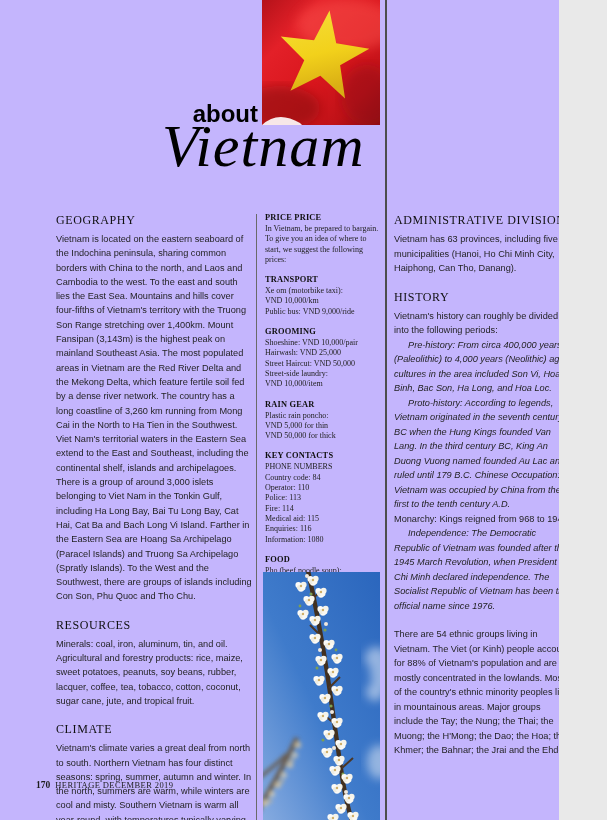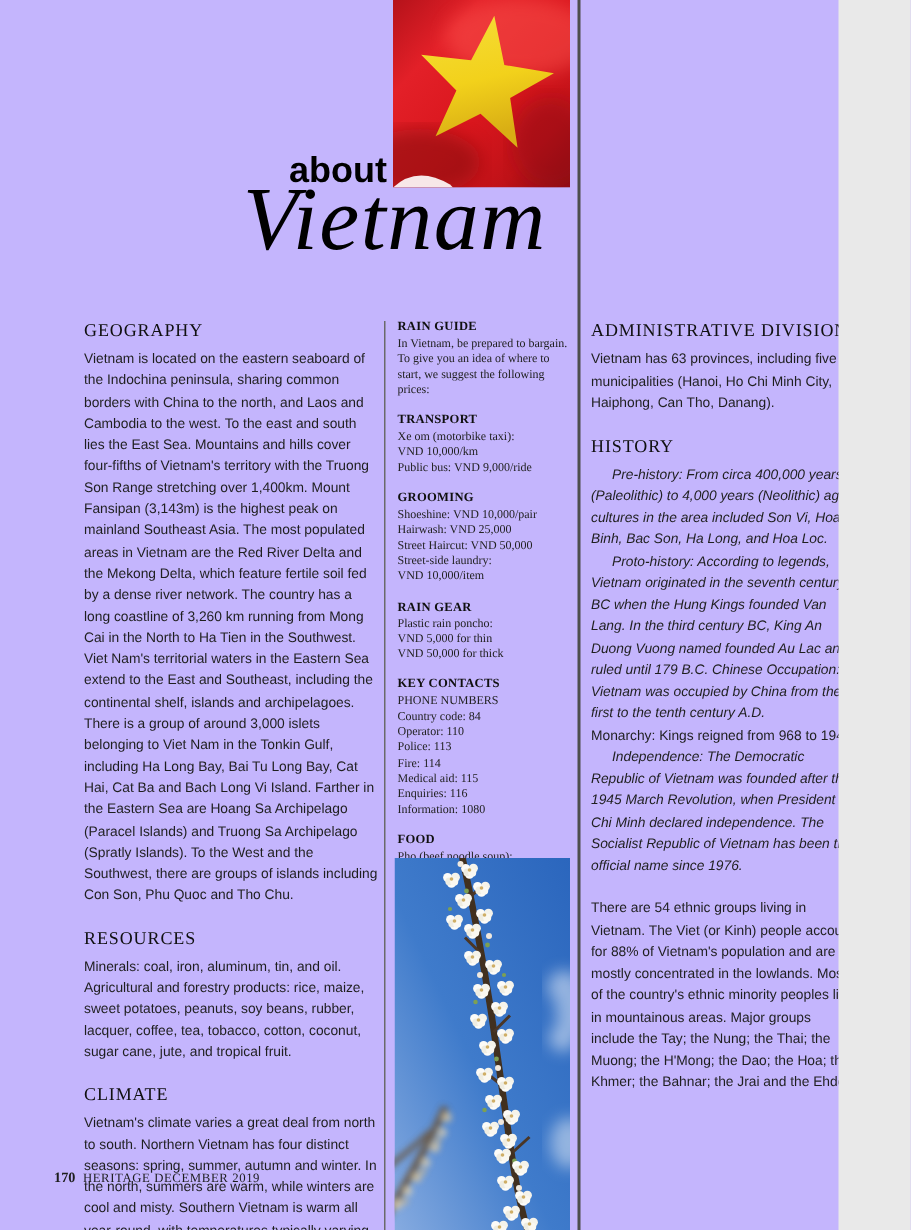--- a/index.html
+++ b/index.html
@@ -90,21 +90,21 @@
       <p class="body-sans">Minerals: coal, iron, aluminum, tin, and oil. Agricultural and forestry products: rice, maize, sweet potatoes, peanuts, soy beans, rubber, lacquer, coffee, tea, tobacco, cotton, coconut, sugar cane, jute, and tropical fruit.</p>
     </section>
     <section>
       <h2>CLIMATE</h2>
       <p class="body-sans">Vietnam's climate varies a great deal from north to south. Northern Vietnam has four distinct seasons: spring, summer, autumn and winter. In the north, summers are warm, while winters are cool and misty. Southern Vietnam is warm all year-round, with temperatures typically varying by just three degrees Celsius. Tropical monsoons occur from May to November in the north and south, and from September to January in the Central Region.</p>
     </section>
   </div>
 
   <div class="col col-mid">
     <div class="mid-section">
-      <h3>RAIN GUIDE</h3>
+      <h3>PRICE PRICE</h3>
       <div class="mid-body">In Vietnam, be prepared to bargain. To give you an idea of where to start, we suggest the following prices:</div>
     </div>
     <div class="mid-section">
       <h3>TRANSPORT</h3>
       <div class="mid-body">Xe om (motorbike taxi):
 VND 10,000/km
 Public bus: VND 9,000/ride</div>
     </div>
     <div class="mid-section">
       <h3>GROOMING</h3>
@@ -141,20 +141,21 @@
     </div>
   </div>
 
   <div class="col col-right">
     <section>
       <h2>ADMINISTRATIVE DIVISIONS</h2>
       <p class="body-sans">Vietnam has 63 provinces, including five municipalities (Hanoi, Ho Chi Minh City, Haiphong, Can Tho, Danang).</p>
     </section>
     <section>
       <h2>HISTORY</h2>
+      <p class="body-sans">Vietnam's history can roughly be divided into the following periods:</p>
       <p class="body-sans indent">Pre-history: From circa 400,000 years (Paleolithic) to 4,000 years (Neolithic) ago, cultures in the area included Son Vi, Hoa Binh, Bac Son, Ha Long, and Hoa Loc.</p>
       <p class="body-sans indent">Proto-history: According to legends, Vietnam originated in the seventh century BC when the Hung Kings founded Van Lang. In the third century BC, King An Duong Vuong named founded Au Lac and ruled until 179 B.C. Chinese Occupation: Vietnam was occupied by China from the first to the tenth century A.D.</p>
       <p class="body-sans">Monarchy: Kings reigned from 968 to 1945.</p>
       <p class="body-sans indent">Independence: The Democratic Republic of Vietnam was founded after the 1945 March Revolution, when President Ho Chi Minh declared independence. The Socialist Republic of Vietnam has been the official name since 1976.</p>
     </section>
     <section>
       <p class="body-sans">There are 54 ethnic groups living in Vietnam. The Viet (or Kinh) people account for 88% of Vietnam's population and are mostly concentrated in the lowlands. Most of the country's ethnic minority peoples live in mountainous areas. Major groups include the Tay; the Nung; the Thai; the Muong; the H'Mong; the Dao; the Hoa; the Khmer; the Bahnar; the Jrai and the Ehde.</p>
     </section>
   </div>
 

